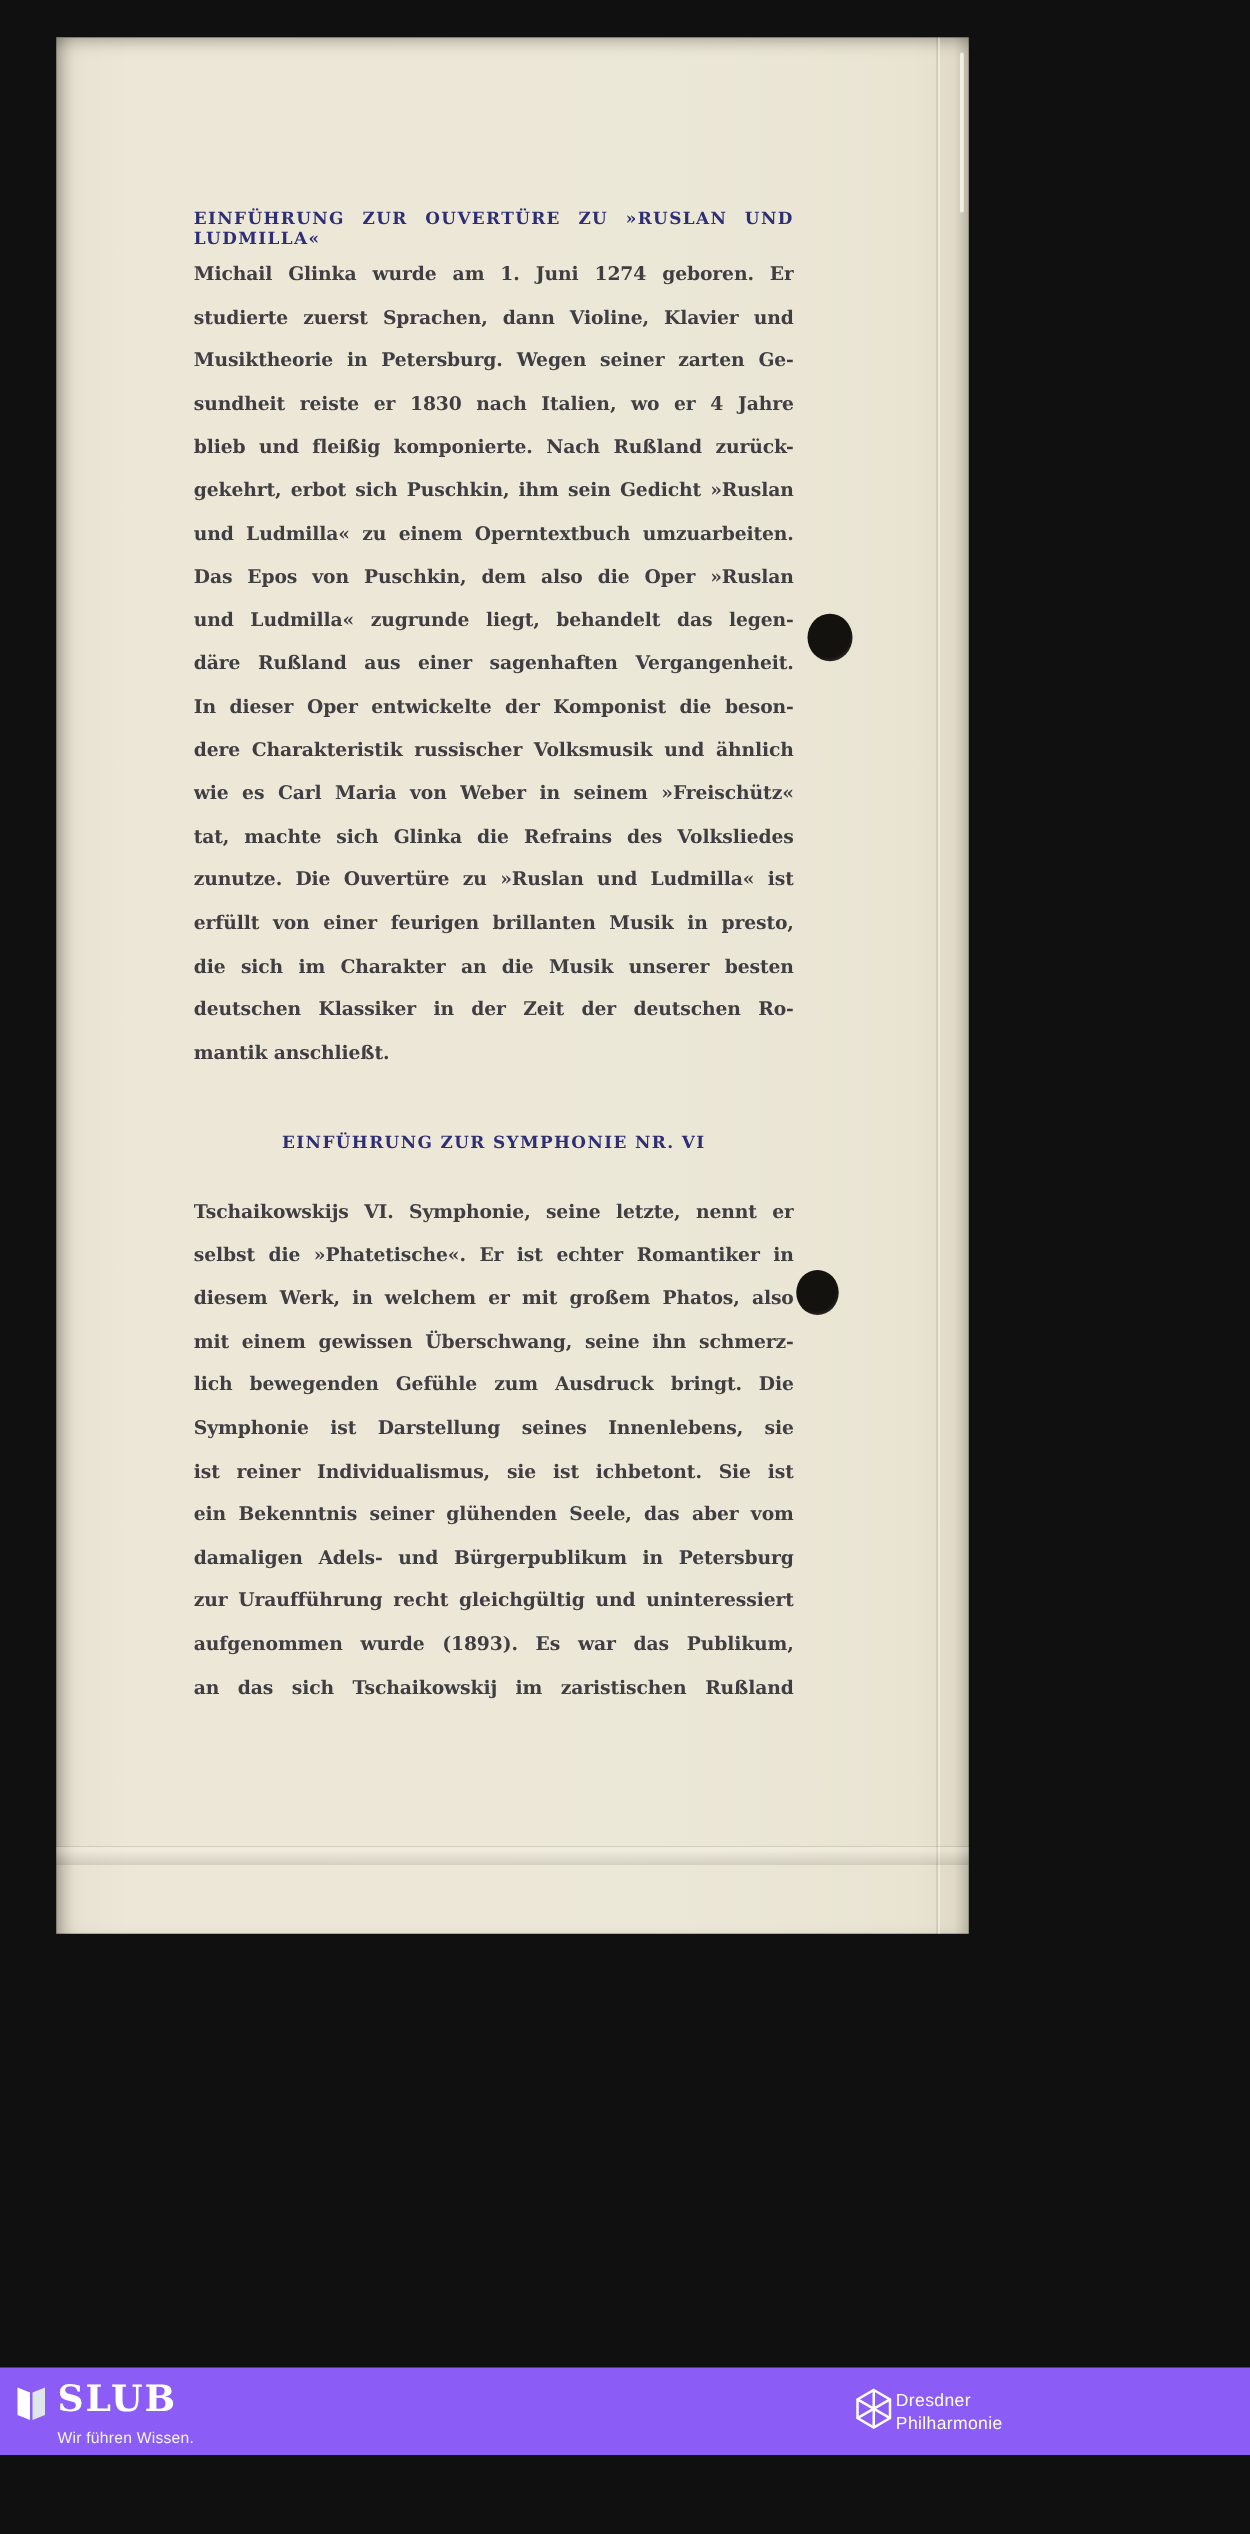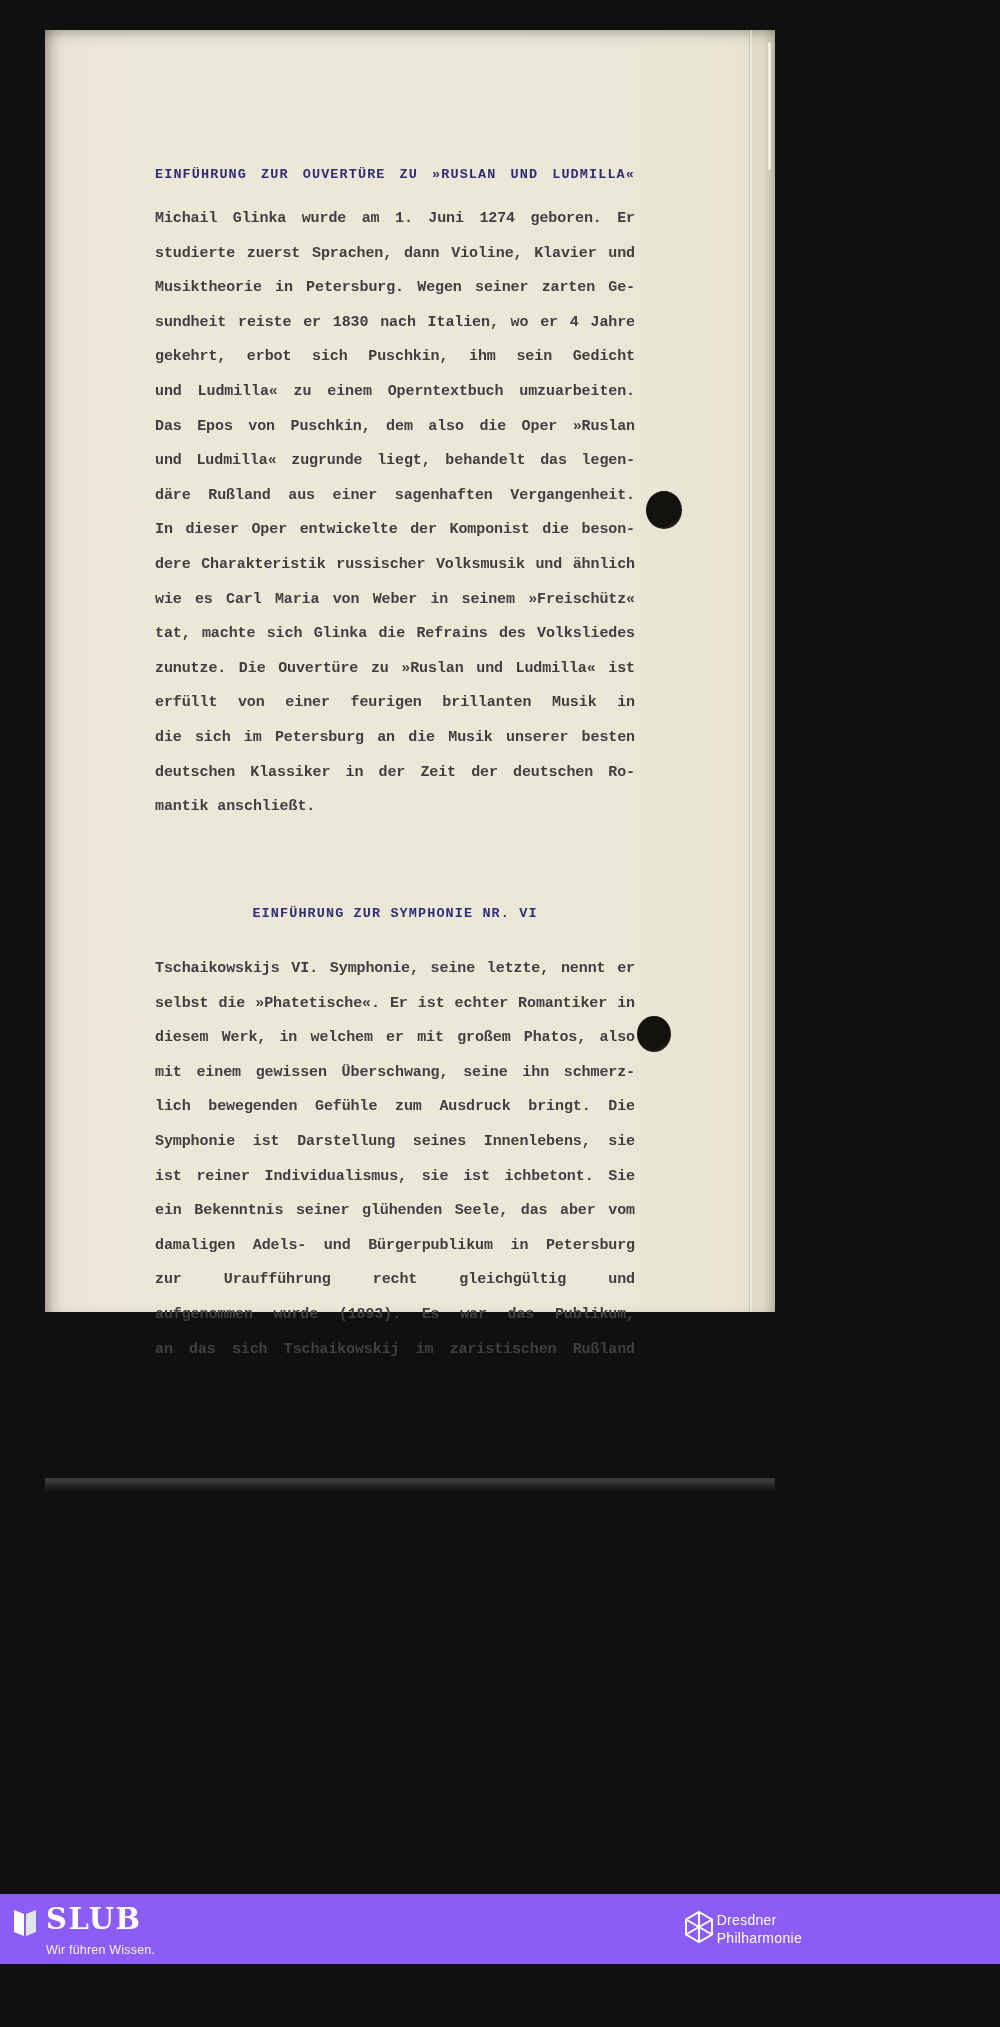--- a/index.html
+++ b/index.html
@@ -5,24 +5,23 @@
   html,body{margin:0;padding:0;}
   body{
     width:1000px;height:2027px;overflow:hidden;
     background:#101010;
     font-family:"DejaVu Serif","Liberation Serif",serif;
   }
   .stage{position:relative;width:1000px;height:2027px;background:#101010;}
 
   
   .paper{
-    position:absolute;left:45px;top:30px;width:730px;height:1282px;
+    position:absolute;left:45px;top:30px;width:730px;height:1517px;
     background:linear-gradient(90deg,#ddd7c4 0px,#e7e2d1 14px,#ece7d7 60px,#ece8d8 62%,#e9e4d2 94%,#e2dcc8 100%);
     box-shadow:inset 0 10px 14px -8px rgba(0,0,0,.30), inset 12px 0 16px -10px rgba(0,0,0,.35);
-    font-family:Liberation Mono, monospace;
   }
   .fold-right{
     position:absolute;left:704px;top:0;bottom:0;width:26px;
     background:linear-gradient(90deg,rgba(0,0,0,.10) 0 1px,rgba(255,255,255,.30) 1px 3px,rgba(0,0,0,.02) 3px 55%,rgba(0,0,0,.16) 100%);
   }
   .fold-bottom{
     position:absolute;left:0;right:0;top:1447px;height:15px;
     background:linear-gradient(180deg,rgba(0,0,0,.14) 0 1px,rgba(255,255,255,.18) 1px 3px,rgba(0,0,0,.10) 100%);
   }
   .edge-highlight{
@@ -87,32 +86,33 @@
     <div class="hole hole1"></div>
     <div class="hole hole2"></div>
 
     <h1 class="heading full h1pos">EINFÜHRUNG ZUR OUVERTÜRE ZU »RUSLAN UND LUDMILLA«</h1>
 
     <div class="para p1pos">
       <div class="line">Michail Glinka wurde am 1. Juni 1274 geboren. Er</div>
       <div class="line">studierte zuerst Sprachen, dann Violine, Klavier und</div>
       <div class="line">Musiktheorie in Petersburg. Wegen seiner zarten Ge-</div>
       <div class="line">sundheit reiste er 1830 nach Italien, wo er 4 Jahre</div>
+      <div class="line">blieb und fleißig komponierte. Nach Rußland zurück-</div>
       <div class="line">gekehrt, erbot sich Puschkin, ihm sein Gedicht »Ruslan</div>
       <div class="line">und Ludmilla« zu einem Operntextbuch umzuarbeiten.</div>
       <div class="line">Das Epos von Puschkin, dem also die Oper »Ruslan</div>
       <div class="line">und Ludmilla« zugrunde liegt, behandelt das legen-</div>
       <div class="line">däre Rußland aus einer sagenhaften Vergangenheit.</div>
       <div class="line">In dieser Oper entwickelte der Komponist die beson-</div>
       <div class="line">dere Charakteristik russischer Volksmusik und ähnlich</div>
       <div class="line">wie es Carl Maria von Weber in seinem »Freischütz«</div>
       <div class="line">tat, machte sich Glinka die Refrains des Volksliedes</div>
       <div class="line">zunutze. Die Ouvertüre zu »Ruslan und Ludmilla« ist</div>
       <div class="line">erfüllt von einer feurigen brillanten Musik in presto,</div>
-      <div class="line">die sich im Petersburg an die Musik unserer besten</div>
+      <div class="line">die sich im Charakter an die Musik unserer besten</div>
       <div class="line">deutschen Klassiker in der Zeit der deutschen Ro-</div>
       <div class="line end">mantik anschließt.</div>
     </div>
 
     <h2 class="heading h2pos">EINFÜHRUNG ZUR SYMPHONIE NR. VI</h2>
 
     <div class="para p2pos">
       <div class="line">Tschaikowskijs VI. Symphonie, seine letzte, nennt er</div>
       <div class="line">selbst die »Phatetische«. Er ist echter Romantiker in</div>
       <div class="line">diesem Werk, in welchem er mit großem Phatos, also</div>

